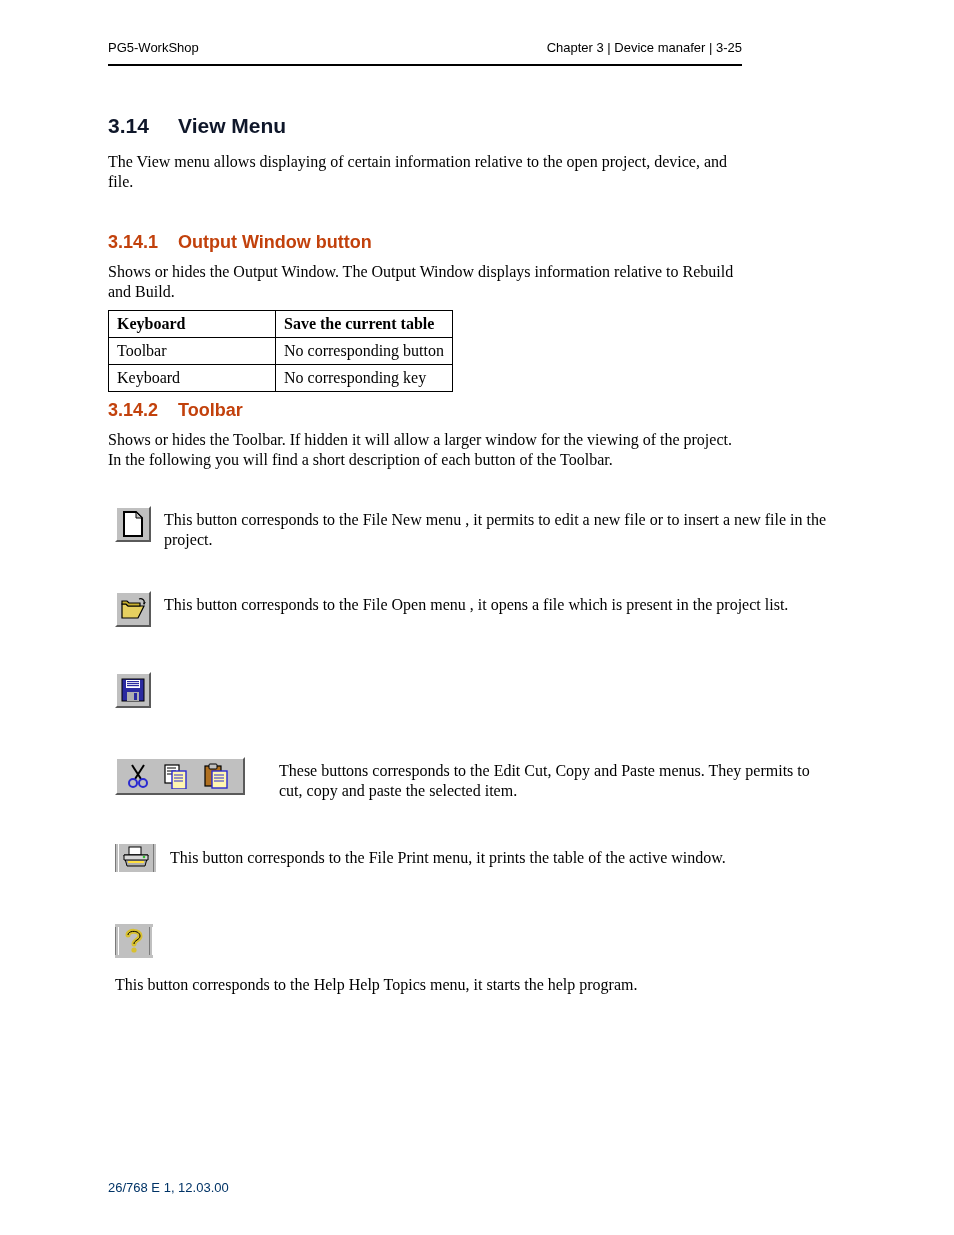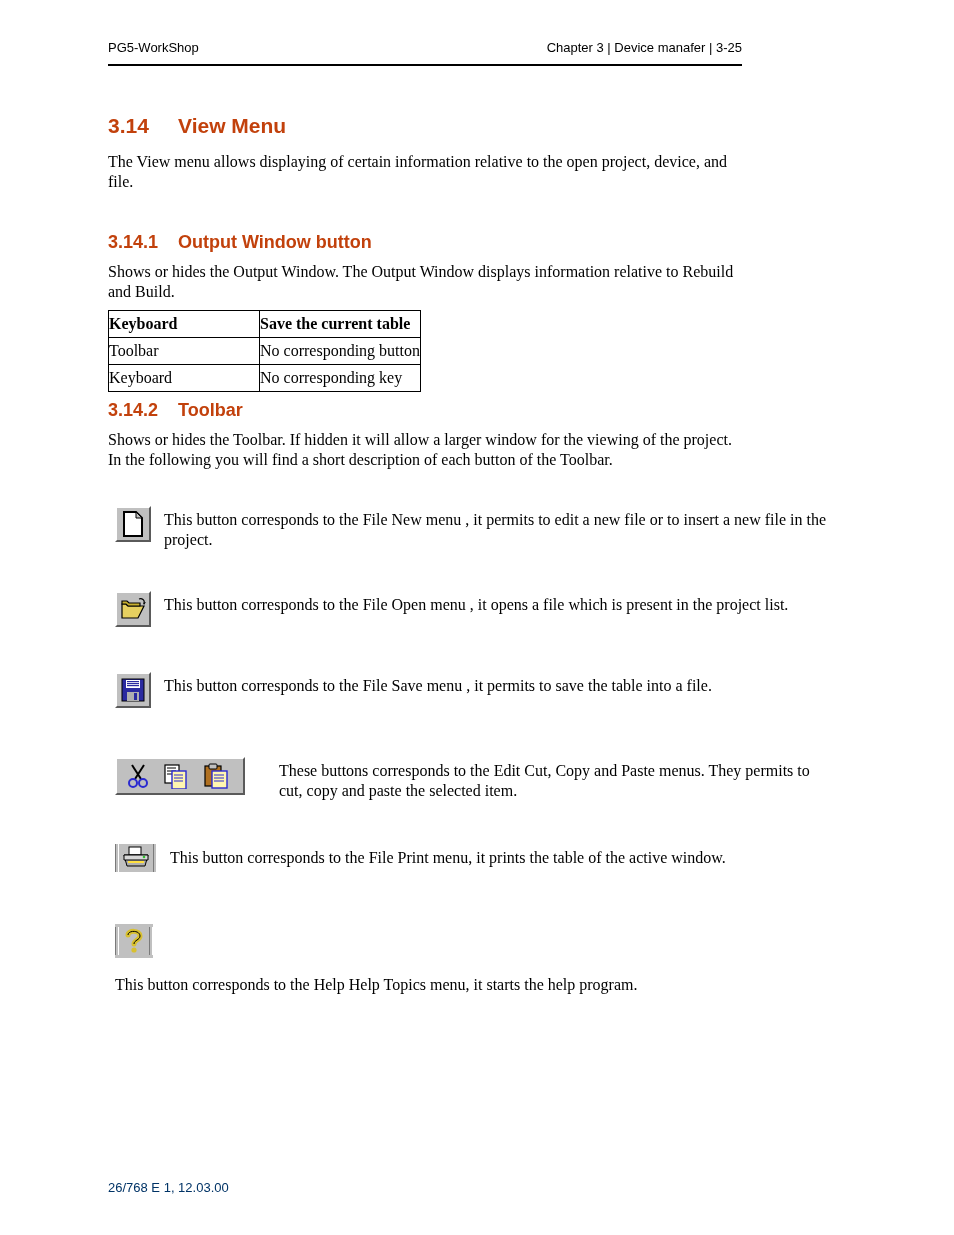--- a/index.html
+++ b/index.html
@@ -30,21 +30,21 @@
     top: 64px;
     left: 108px;
     right: 108px;
     border-top: 2px solid #000;
   }
   .section-title {
     position: absolute;
     left: 108px;
     font-family: Arial, Helvetica, sans-serif;
     font-weight: bold;
-    color: #c2410c;
+    color: #0f172a;
     font-size: 21px;
   }
   .sub-title {
     position: absolute;
     left: 108px;
     font-family: Arial, Helvetica, sans-serif;
     font-weight: bold;
     color: #c2410c;
     font-size: 18px;
   }
@@ -58,21 +58,21 @@
   
   .tbl {
     position: absolute;
     left: 108px;
     right: 108px;
     border-collapse: collapse;
     font-size: 16px;
   }
   .tbl th, .tbl td {
     border: 1px solid #000;
-    padding: 4px 0;
+    padding: 4px 8px;
     text-align: left;
     font-weight: normal;
   }
   .tbl th { font-weight: bold; }
   .tbl .col-key { width: 150px; border-right: 1px solid #000; }
   
   .icon-row {
     position: absolute;
     left: 115px;
     width: 720px;
@@ -219,21 +219,20 @@
           <rect x="1" y="1" width="22" height="22" fill="#2A2AA0" stroke="#000" stroke-width="1"></rect>
           <rect x="5" y="2" width="14" height="8" fill="#FFFFFF"></rect>
           <rect x="6" y="3" width="12" height="1.2" fill="#2A2AA0"></rect>
           <rect x="6" y="5" width="12" height="1.2" fill="#2A2AA0"></rect>
           <rect x="6" y="7" width="12" height="1.2" fill="#2A2AA0"></rect>
           <rect x="6" y="14" width="12" height="9" fill="#B0B0B0"></rect>
           <rect x="13" y="15" width="3" height="7" fill="#2A2AA0"></rect>
         </svg>
       </span>
     </span>
-    <div class="icon-desc">This button corresponds to the File    Save menu     , it permits to save the table into a file.</div>
   </div>
 
   <div class="icon-row multibox" style="top:757px;">
     <span class="tb-strip">
       <span>
         <svg width="22" height="26" viewBox="0 0 22 26">
           <line x1="5" y1="2" x2="14" y2="16" stroke="#000" stroke-width="2"></line>
           <line x1="17" y1="2" x2="8" y2="16" stroke="#000" stroke-width="2"></line>
           <circle cx="6" cy="20" r="4" fill="none" stroke="#2A2AD0" stroke-width="2"></circle>
           <circle cx="16" cy="20" r="4" fill="none" stroke="#2A2AD0" stroke-width="2"></circle>

